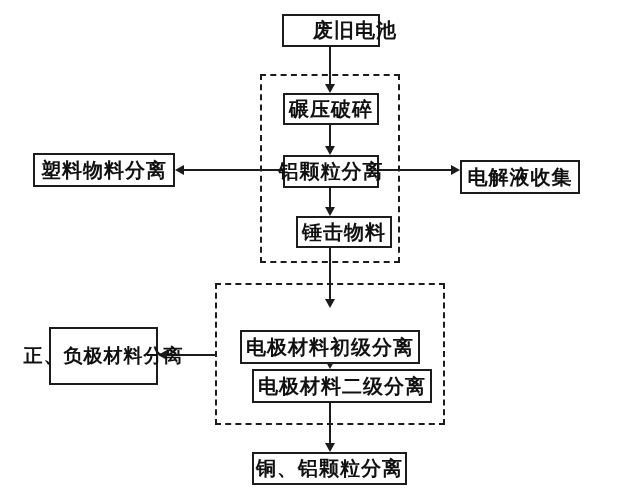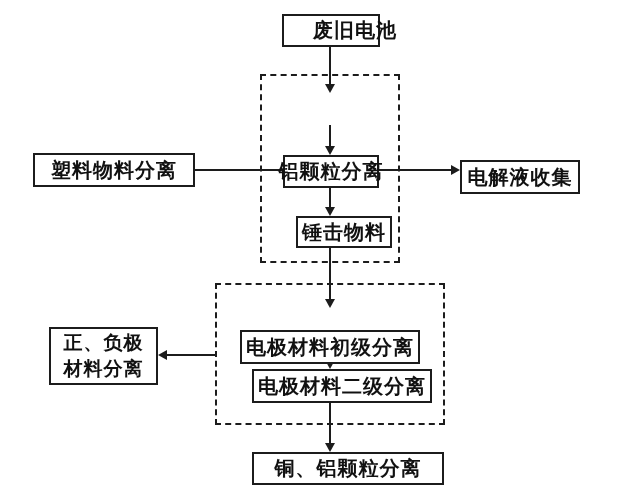--- a/index.html
+++ b/index.html
@@ -6,21 +6,21 @@
   #stage{
     position:relative;width:640px;height:501px;background:#ffffff;
     font-family:"Liberation Sans","DejaVu Sans",sans-serif;overflow:hidden;
   }
   .box{
     position:absolute;box-sizing:border-box;border:2px solid #1c1c1c;background:#ffffff;
     display:flex;align-items:center;justify-content:center;
     font-weight:bold;font-size:20px;color:#111;z-index:2;white-space:nowrap;
     letter-spacing:1px;
   }
-  .box.two-line{flex-direction:column;line-height:1.35;font-size:19px;}
+  .box.two-line{flex-direction:row;line-height:1.35;font-size:19px;}
   .group{
     position:absolute;box-sizing:border-box;border:2px dashed #1c1c1c;background:transparent;z-index:0;
   }
   .vline{position:absolute;width:2px;background:#1c1c1c;z-index:1;}
   .hline{position:absolute;height:2px;background:#1c1c1c;z-index:1;}
   .arr{position:absolute;width:0;height:0;z-index:1;}
   .arr.down{border-left:5px solid transparent;border-right:5px solid transparent;border-top:9px solid #1c1c1c;}
   .arr.left{border-top:5px solid transparent;border-bottom:5px solid transparent;border-right:9px solid #1c1c1c;}
   .arr.right{border-top:5px solid transparent;border-bottom:5px solid transparent;border-left:9px solid #1c1c1c;}
 </style>
@@ -54,33 +54,34 @@
   <div class="arr down" style="left:325px;top:360px;"></div>
 
   <div class="hline" style="left:167px;top:354px;width:49px;"></div>
   <div class="arr left" style="left:158px;top:350px;"></div>
 
   <div class="vline" style="left:329px;top:402px;height:42px;"></div>
   <div class="arr down" style="left:325px;top:443px;"></div>
 
   <div class="box" style="left:282px;top:14px;width:98px;height:33px;padding-left:48px;">废旧电池</div>
 
+  <div class="box" style="left:283px;top:93px;width:96px;height:32px;">碾压破碎</div>
 
   <div class="box" style="left:283px;top:155px;width:96px;height:33px;">铝颗粒分离</div>
 
   <div class="box" style="left:283px;top:216px;width:96px;height:32px;margin-left:13px;">锤击物料</div>
 
-  <div class="box" style="left:33px;top:153px;width:162px;height:34px;">塑料物料分离</div>
+  <div class="box" style="left:33px;top:153px;width:142px;height:34px;">塑料物料分离</div>
 
   <div class="box" style="left:460px;top:160px;width:120px;height:34px;">电解液收集</div>
 
   <div class="box" style="left:240px;top:308px;width:180px;height:34px;margin-top:22px;">电极材料初级分离</div>
 
   <div class="box" style="left:240px;top:369px;width:180px;height:34px;margin-left:12px;">电极材料二级分离</div>
 
   <div class="box two-line" style="left:49px;top:327px;width:109px;height:58px;">
     <span>正、负极</span>
     <span>材料分离</span>
   </div>
 
-  <div class="box" style="left:252px;top:452px;width:192px;height:33px;">铜、铝颗粒分离</div>
+  <div class="box" style="left:252px;top:452px;width:155px;height:33px;">铜、铝颗粒分离</div>
 
 </div>
 
 </body></html>

